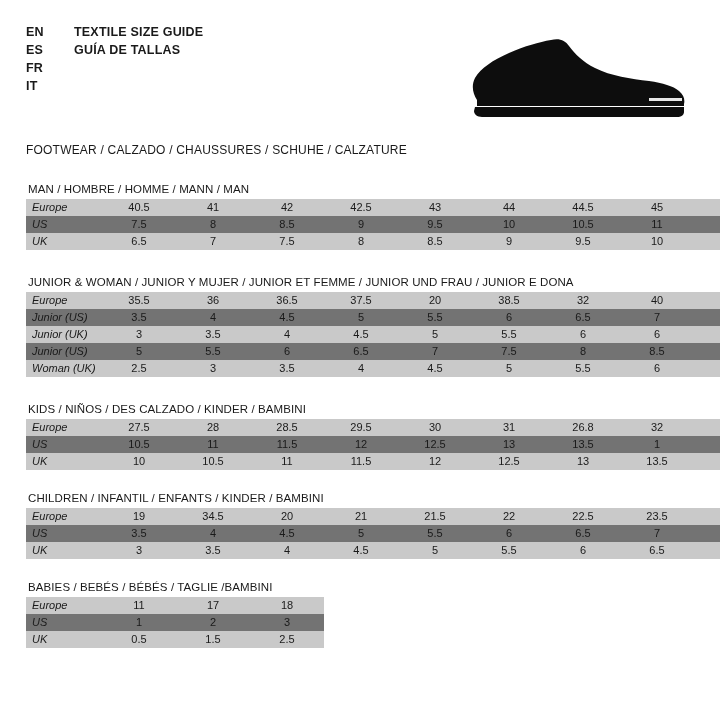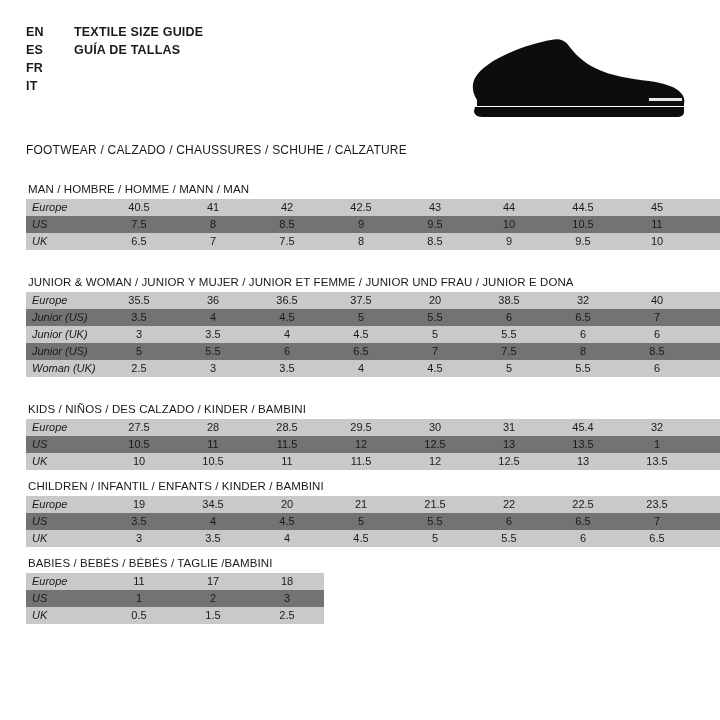--- a/index.html
+++ b/index.html
@@ -65,21 +65,21 @@
     font-size: 12px;
     font-weight: normal;
     letter-spacing: 0.2px;
   }
 
   
   .section {
     margin-top: 26px;
   }
   .section.tight {
-    margin-top: 10px;
+    margin-top: 22px;
   }
   .section-title {
     font-size: 11.5px;
     font-weight: normal;
     letter-spacing: 0.1px;
     margin-bottom: 4px;
     padding-left: 2px;
   }
   table.size-table {
     border-collapse: collapse;
@@ -307,21 +307,21 @@
       </colgroup>
       <tbody>
         <tr class="shaded">
           <td class="rowlabel">Europe</td>
           <td>27.5</td>
           <td>28</td>
           <td>28.5</td>
           <td>29.5</td>
           <td>30</td>
           <td>31</td>
-          <td>45.4</td>
+          <td>26.8</td>
           <td>32</td>
           <td>33</td>
 
         </tr>
         <tr class="plain">
           <td class="rowlabel">US</td>
           <td>10.5</td>
           <td>11</td>
           <td>11.5</td>
           <td>12</td>

